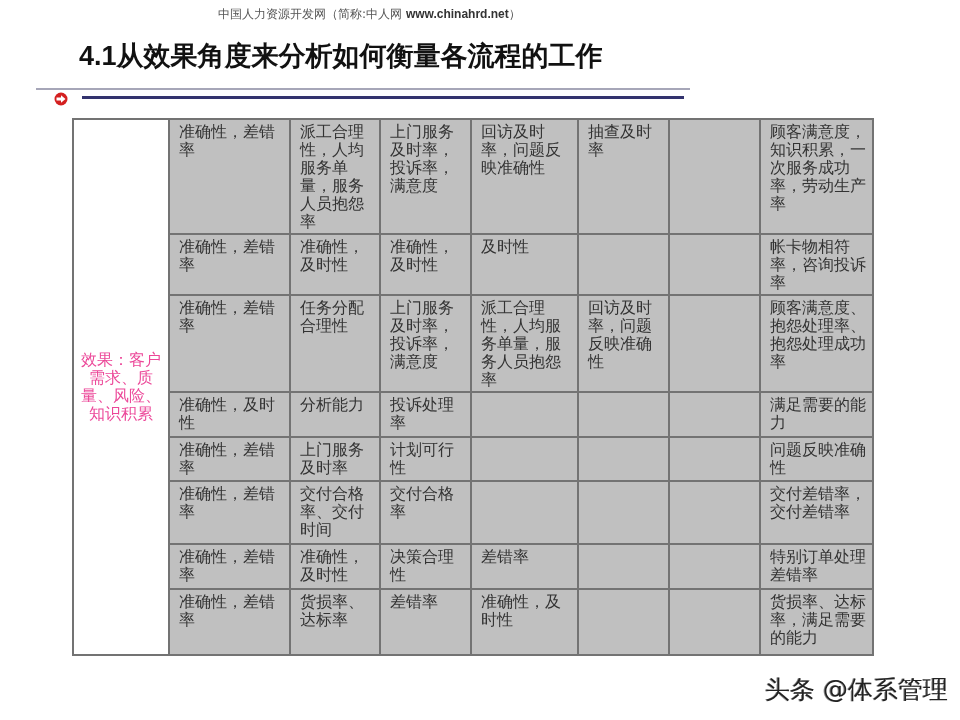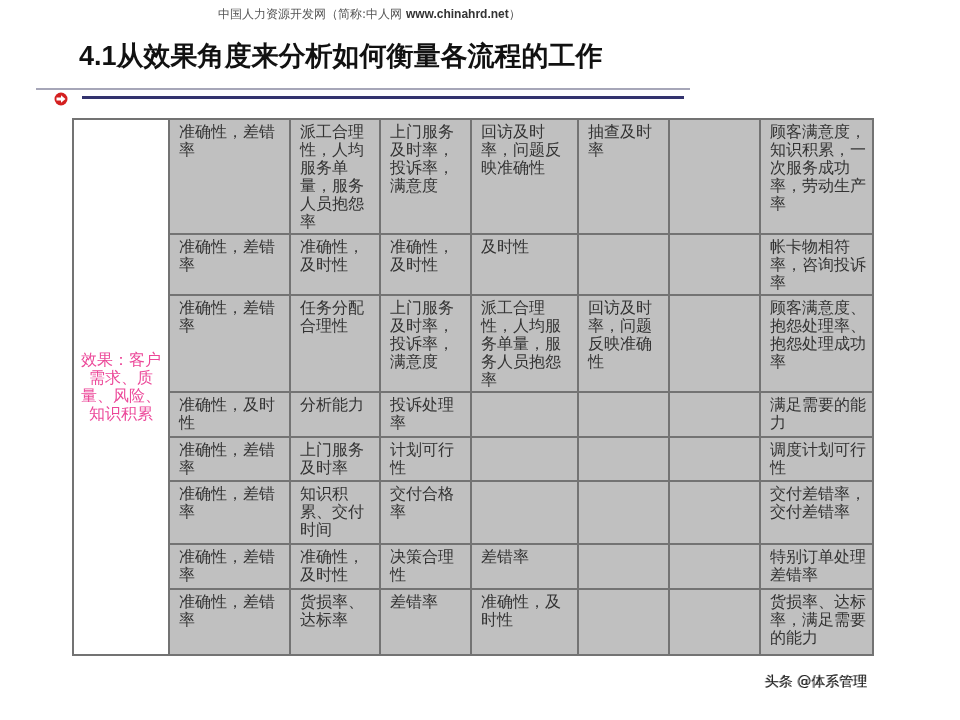--- a/index.html
+++ b/index.html
@@ -40,21 +40,21 @@
     padding:3px 6px 2px 9px;
     font-family:"DejaVu Serif", "Liberation Serif", serif;
     word-break:break-all;
   }
   table.matrix td.label-cell {
     background:#ffffff; vertical-align:middle; text-align:center;
     padding:0 4px; color:#ec4899;
   }
   .watermark {
     position:absolute; left:765px; top:673px;
-    font-size:14px; color:#222222; white-space:nowrap;
+    font-size:25px; color:#222222; white-space:nowrap;
     text-shadow: 1px 1px 0 #ffffff, -1px 0 0 #888;
   }
 </style>
 </head>
 <body>
 
 <div class="site-header">
   <span>中国人力资源开发网（简称:中人网</span>
   <span class="url">www.chinahrd.net</span><span>）</span>
 </div>
@@ -119,25 +119,25 @@
       <td></td>
       <td>满足需要的能力</td>
     </tr>
     <tr style="height:44px">
       <td>准确性，差错率</td>
       <td>上门服务及时率</td>
       <td>计划可行性</td>
       <td></td>
       <td></td>
       <td></td>
-      <td>调度计划可行性</td>
+      <td>问题反映准确性</td>
     </tr>
     <tr style="height:63px">
       <td>准确性，差错率</td>
-      <td>知识积累、交付时间</td>
+      <td>交付合格率、交付时间</td>
       <td>交付合格率</td>
       <td></td>
       <td></td>
       <td></td>
       <td>交付差错率，交付差错率</td>
     </tr>
     <tr style="height:45px">
       <td>准确性，差错率</td>
       <td>准确性，及时性</td>
       <td>决策合理性</td>

